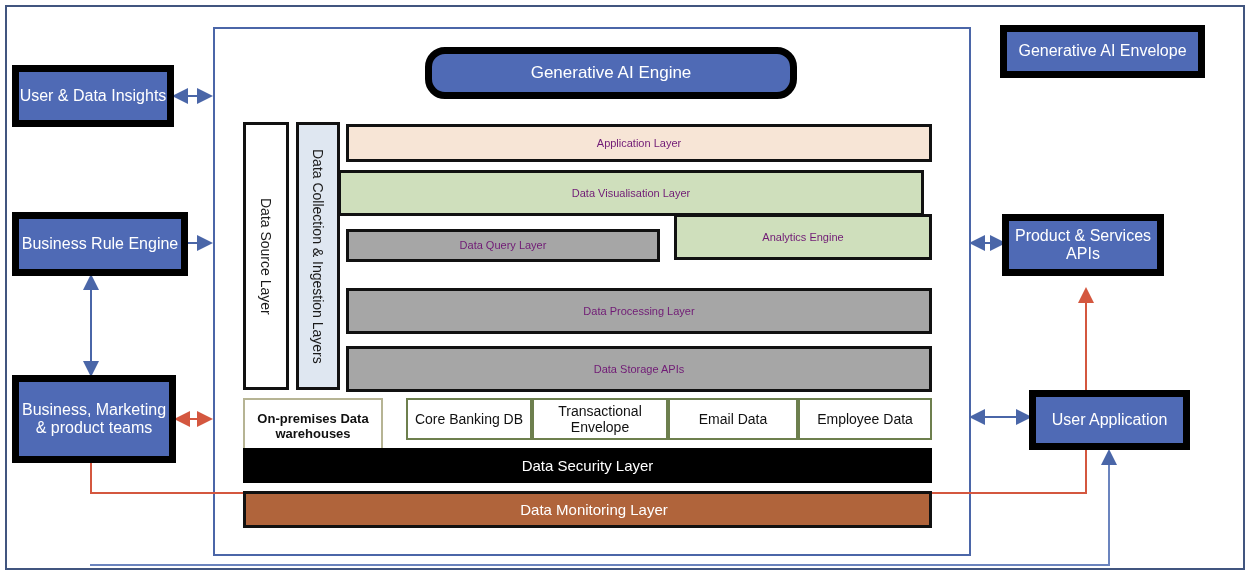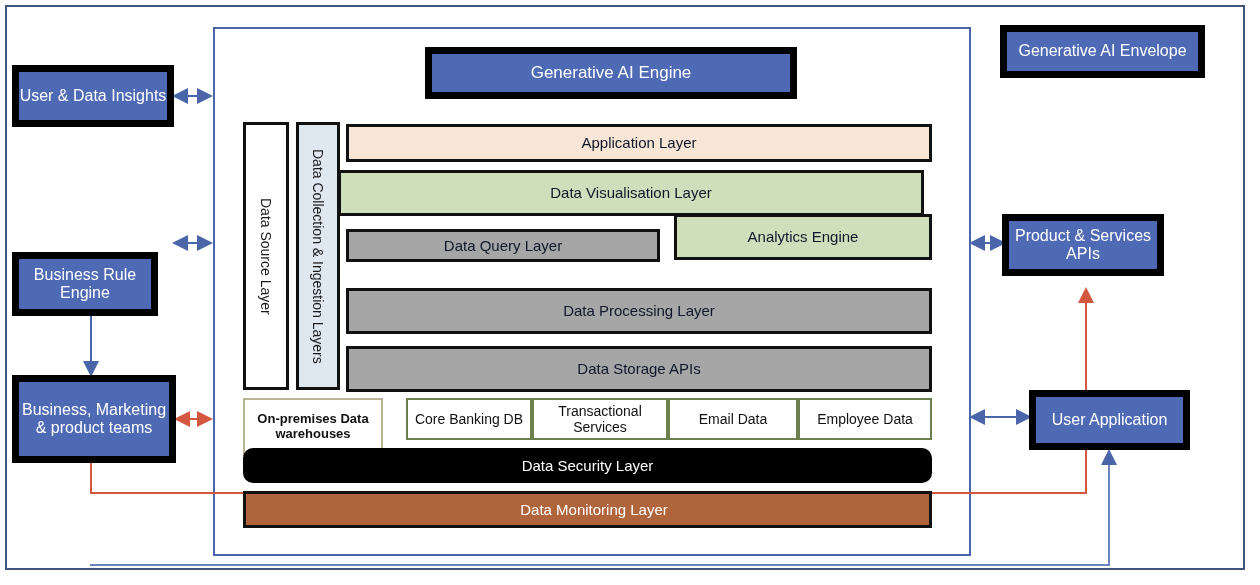--- a/index.html
+++ b/index.html
@@ -49,22 +49,22 @@
 
   .blue-box {
     background: #4f6ab5;
     border: 7px solid #000000;
     color: #ffffff;
     font-size: 16px;
   }
 
   .layer-box {
     border: 3px solid #111111;
-    color: #0f172a;
-    font-size: 15px;
+    color: #701a75;
+    font-size: 11px;
   }
   .layer-app    { background: #f7e5d6; }
   .layer-green  { background: #cfdfbc; }
   .layer-grey   { background: #a6a6a6; }
   .layer-black  { background: #000000; color: #ffffff; border-color:#000000; }
   .layer-brown  { background: #b0643b; color: #ffffff; }
 
   .vcol {
     position: absolute;
     box-sizing: border-box;
@@ -152,41 +152,41 @@
 
     <path d="M935,493 L91,493 L91,463" fill="none" stroke="#d4573f" stroke-width="2"></path>
 
     <path d="M90,565 L1109,565 L1109,451" fill="none" stroke="#6b84be" stroke-width="2" marker-end="url(#ah-blue-e)"></path>
   </svg>
 
   <div class="box blue-box" style="left:12px; top:65px; width:162px; height:62px;">
     <span>User &amp; Data Insights</span>
   </div>
 
-  <div class="box blue-box" style="left:12px; top:212px; width:146px; height:64px;margin-top:40px;">
+  <div class="box blue-box" style="left:12px; top:212px; width:176px; height:64px;">
     <span>Business Rule Engine</span>
   </div>
 
   <div class="box blue-box" style="left:12px; top:375px; width:164px; height:88px;">
     <span>Business, Marketing &amp; product teams</span>
   </div>
 
   <div class="box blue-box" style="left:1002px; top:214px; width:162px; height:62px;">
     <span>Product &amp; Services APIs</span>
   </div>
 
   <div class="box blue-box" style="left:1029px; top:390px; width:161px; height:60px;">
     <span>User Application</span>
   </div>
 
   <div class="box blue-box" style="left:1000px; top:25px; width:205px; height:53px;">
     <span>Generative AI Envelope</span>
   </div>
 
-  <div class="box blue-box" style="left:425px; top:47px; width:372px; height:52px; font-size:17px;">
+  <div class="box blue-box" style="left:425px; top:47px; width:372px; height:52px; font-size:17px;border-radius:20px;">
     <span>Generative AI Engine</span>
   </div>
 
   <div class="vcol vcol-white" style="left:243px; top:122px; width:46px; height:268px;">
     <span>Data Source Layer</span>
   </div>
 
   <div class="vcol vcol-ice" style="left:296px; top:122px; width:44px; height:268px;">
     <span>Data Collection &amp; Ingestion Layers</span>
   </div>
@@ -217,32 +217,32 @@
 
   <div class="src-box onprem" style="left:243px; top:398px; width:140px; height:58px;">
     <span>On-premises Data warehouses</span>
   </div>
 
   <div class="src-box" style="left:406px; top:398px; width:126px; height:42px;">
     <span>Core Banking DB</span>
   </div>
 
   <div class="src-box" style="left:532px; top:398px; width:136px; height:42px;">
-    <span>Transactional Services</span>
+    <span>Transactional Envelope</span>
   </div>
 
   <div class="src-box" style="left:668px; top:398px; width:130px; height:42px;">
     <span>Email Data</span>
   </div>
 
   <div class="src-box" style="left:798px; top:398px; width:134px; height:42px;">
     <span>Employee Data</span>
   </div>
 
-  <div class="box layer-box layer-black" style="left:243px; top:448px; width:689px; height:35px; font-size:15px;border-radius:10px;">
+  <div class="box layer-box layer-black" style="left:243px; top:448px; width:689px; height:35px; font-size:15px;">
     <span>Data Security Layer</span>
   </div>
 
   <div class="box layer-box layer-brown" style="left:243px; top:491px; width:689px; height:37px; font-size:15px;padding-left:13px;">
     <span>Data Monitoring Layer</span>
   </div>
 
 </div>
 
 </body></html>

